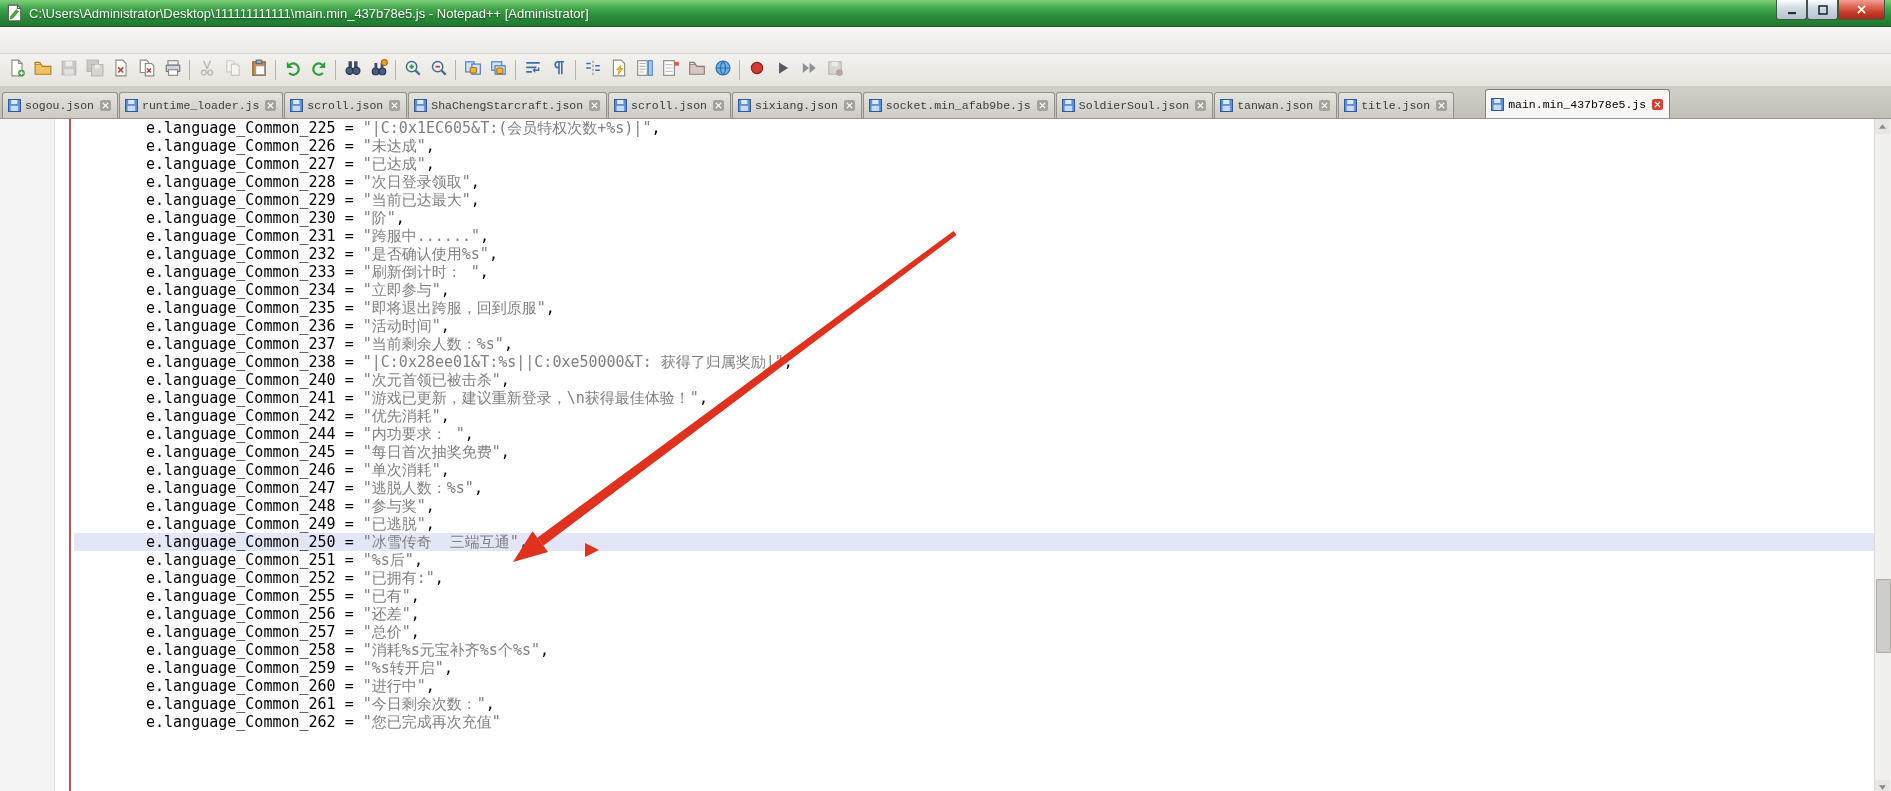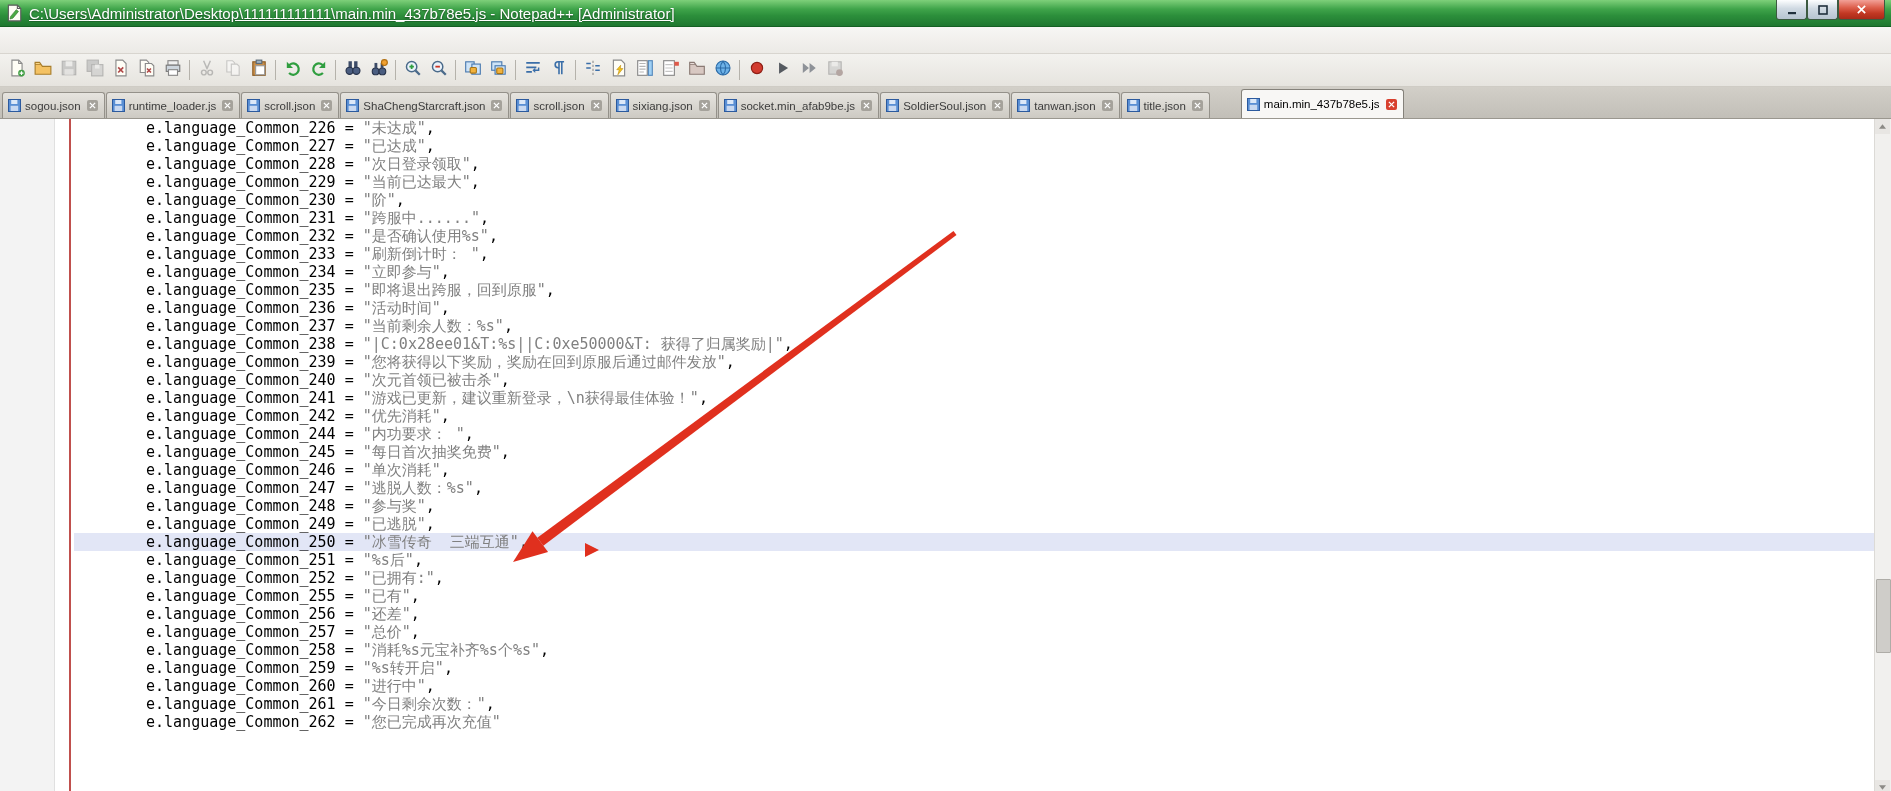--- a/index.html
+++ b/index.html
@@ -3,21 +3,21 @@
 <meta charset="utf-8">
 <style>
   html,body{margin:0;padding:0;background:#888;}
   .window{position:relative;width:1891px;height:791px;overflow:hidden;background:#fff;
     font-family:"Liberation Sans",sans-serif;}
   
   .titlebar{height:26px;display:flex;align-items:center;
     background:linear-gradient(#7ed07a,#3fa44a 35%,#2c8f3b 60%,#1f7730);
     border-bottom:1px solid #156023;}
   .appicon{width:18px;height:18px;margin:0 6px 0 5px;flex:0 0 auto;}
-  .titletext{color:#fff;font-size:15px;text-shadow:0 1px 2px rgba(0,0,0,.55);white-space:nowrap;overflow:hidden;flex:1;text-decoration:underline;}
+  .titletext{color:#fff;font-size:13px;text-shadow:0 1px 2px rgba(0,0,0,.55);white-space:nowrap;overflow:hidden;flex:1;}
   .winbtns{display:flex;align-items:flex-start;height:100%;margin-right:6px;}
   .winbtn{width:29px;height:19px;margin-left:0;border:1px solid #3c5a40;border-top:none;
     background:linear-gradient(#fdfeff,#cfd9e2 45%,#b6c4d0);display:flex;align-items:center;justify-content:center;
     border-radius:0 0 3px 3px;}
   .winbtn.close{width:45px;background:linear-gradient(#f2a198,#dd5f4c 40%,#c23823 70%,#a82a18);}
   
   .menubar{height:26px;background:linear-gradient(#f7f6f4,#eceae6);display:flex;align-items:center;
     font-size:13px;color:#1a1a1a;border-bottom:1px solid #d8d5cf;}
   .menuitem{padding:0 8px;line-height:26px;white-space:nowrap;cursor:default;}
   
@@ -29,21 +29,21 @@
   .tsep{width:8px;height:24px;position:relative;}
   .tsep:before{content:"";position:absolute;left:3px;top:2px;bottom:2px;width:1px;background:#b5b2ab;}
   
   .tabbar{height:31px;background:linear-gradient(#d2cfc8,#c2bfb8);display:flex;align-items:flex-end;
     padding-left:2px;border-bottom:1px solid #9a978f;}
   .tab{height:25px;display:flex;align-items:center;padding:0 6px 0 5px;margin-right:1px;
     background:linear-gradient(#e6e4df,#cdcac3);border:1px solid #94918a;border-bottom:none;
     border-radius:3px 3px 0 0;font-size:12px;color:#3c3c3c;white-space:nowrap;cursor:default;}
   .tab.active{height:28px;background:#f8f7f5;color:#000;border-color:#84817a;position:relative;z-index:2;margin-left:30px;}
   .tabicon{width:13px;height:13px;margin-right:4px;flex:0 0 auto;}
-  .tablabel{margin-right:6px;font-family:Liberation Sans, sans-serif;font-size:11.5px;}
+  .tablabel{margin-right:6px;font-family:Liberation Mono, monospace;font-size:11.5px;}
   .tabclose{width:11px;height:11px;border-radius:2px;background:#a5a29b;display:flex;align-items:center;justify-content:center;flex:0 0 auto;}
   .tab.active .tabclose{background:#d8402e;}
   .tabclose svg{width:7px;height:7px;}
   
   .editor{position:relative;height:676px;display:flex;background:#fff;overflow:hidden;}
   .gutter{width:55px;background:#f3f3f3;border-right:1px solid #e0e0e0;flex:0 0 auto;
     font-family:"DejaVu Sans Mono",monospace;font-size:15px;line-height:18px;color:#8f8f8f;padding-left:7px;box-sizing:border-box;}
   .gutter .gnum{height:18px;}
   .foldmargin{width:19px;flex:0 0 auto;position:relative;background:#fff;}
   .foldmargin:before{content:"";position:absolute;left:14px;top:0;bottom:0;width:2px;background:#c0504d;}
@@ -518,34 +518,34 @@
         <div class="gnum"></div>
         <div class="gnum"></div>
         <div class="gnum"></div>
         <div class="gnum"></div>
         <div class="gnum"></div>
         <div class="gnum"></div>
         <div class="gnum"></div>
       </div>
     <div class="foldmargin"></div>
     <div class="codearea">
+        <div class="cline"><span class="ident">e.language_Common_225</span><span class="eq"> = </span><span class="str">"|C:0x1EC605&amp;T:(会员特权次数+%s)|"</span><span class="comma">,</span></div>
         <div class="cline"><span class="ident">e.language_Common_226</span><span class="eq"> = </span><span class="str">"未达成"</span><span class="comma">,</span></div>
         <div class="cline"><span class="ident">e.language_Common_227</span><span class="eq"> = </span><span class="str">"已达成"</span><span class="comma">,</span></div>
         <div class="cline"><span class="ident">e.language_Common_228</span><span class="eq"> = </span><span class="str">"次日登录领取"</span><span class="comma">,</span></div>
         <div class="cline"><span class="ident">e.language_Common_229</span><span class="eq"> = </span><span class="str">"当前已达最大"</span><span class="comma">,</span></div>
         <div class="cline"><span class="ident">e.language_Common_230</span><span class="eq"> = </span><span class="str">"阶"</span><span class="comma">,</span></div>
         <div class="cline"><span class="ident">e.language_Common_231</span><span class="eq"> = </span><span class="str">"跨服中......"</span><span class="comma">,</span></div>
         <div class="cline"><span class="ident">e.language_Common_232</span><span class="eq"> = </span><span class="str">"是否确认使用%s"</span><span class="comma">,</span></div>
         <div class="cline"><span class="ident">e.language_Common_233</span><span class="eq"> = </span><span class="str">"刷新倒计时： "</span><span class="comma">,</span></div>
         <div class="cline"><span class="ident">e.language_Common_234</span><span class="eq"> = </span><span class="str">"立即参与"</span><span class="comma">,</span></div>
         <div class="cline"><span class="ident">e.language_Common_235</span><span class="eq"> = </span><span class="str">"即将退出跨服，回到原服"</span><span class="comma">,</span></div>
         <div class="cline"><span class="ident">e.language_Common_236</span><span class="eq"> = </span><span class="str">"活动时间"</span><span class="comma">,</span></div>
         <div class="cline"><span class="ident">e.language_Common_237</span><span class="eq"> = </span><span class="str">"当前剩余人数：%s"</span><span class="comma">,</span></div>
         <div class="cline"><span class="ident">e.language_Common_238</span><span class="eq"> = </span><span class="str">"|C:0x28ee01&amp;T:%s||C:0xe50000&amp;T: 获得了归属奖励|"</span><span class="comma">,</span></div>
-        <div class="cline"><span class="ident">e.language_Common_239</span><span class="eq"> = </span><span class="str">"您将获得以下奖励，奖励在回到原服后通过邮件发放"</span><span class="comma">,</span></div>
         <div class="cline"><span class="ident">e.language_Common_240</span><span class="eq"> = </span><span class="str">"次元首领已被击杀"</span><span class="comma">,</span></div>
         <div class="cline"><span class="ident">e.language_Common_241</span><span class="eq"> = </span><span class="str">"游戏已更新，建议重新登录，\n获得最佳体验！"</span><span class="comma">,</span></div>
         <div class="cline"><span class="ident">e.language_Common_242</span><span class="eq"> = </span><span class="str">"优先消耗"</span><span class="comma">,</span></div>
         <div class="cline"><span class="ident">e.language_Common_244</span><span class="eq"> = </span><span class="str">"内功要求： "</span><span class="comma">,</span></div>
         <div class="cline"><span class="ident">e.language_Common_245</span><span class="eq"> = </span><span class="str">"每日首次抽奖免费"</span><span class="comma">,</span></div>
         <div class="cline"><span class="ident">e.language_Common_246</span><span class="eq"> = </span><span class="str">"单次消耗"</span><span class="comma">,</span></div>
         <div class="cline"><span class="ident">e.language_Common_247</span><span class="eq"> = </span><span class="str">"逃脱人数：%s"</span><span class="comma">,</span></div>
         <div class="cline"><span class="ident">e.language_Common_248</span><span class="eq"> = </span><span class="str">"参与奖"</span><span class="comma">,</span></div>
         <div class="cline"><span class="ident">e.language_Common_249</span><span class="eq"> = </span><span class="str">"已逃脱"</span><span class="comma">,</span></div>
         <div class="cline current"><span class="ident">e.language_Common_250</span><span class="eq"> = </span><span class="str">"冰雪传奇  三端互通"</span><span class="comma">,</span></div>

